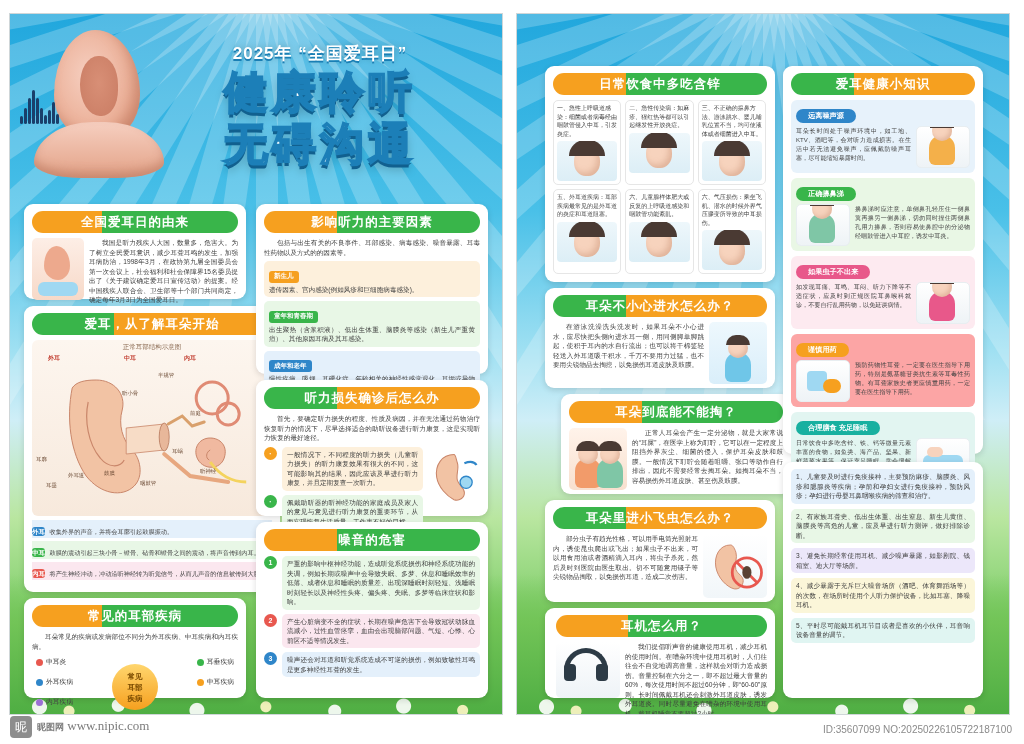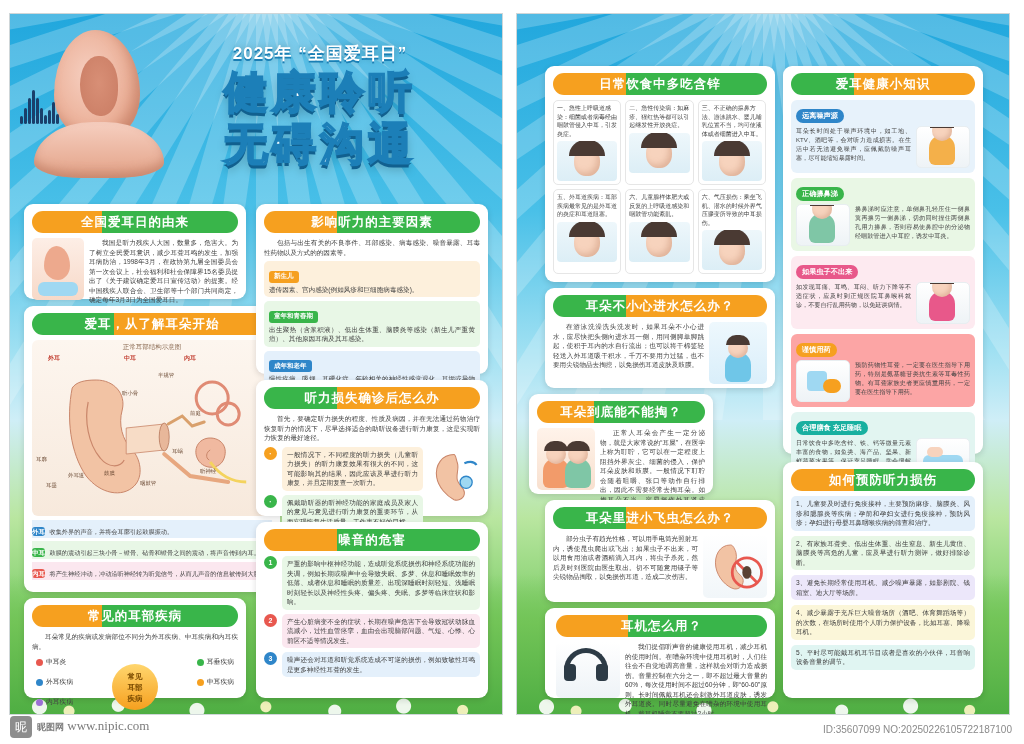--- a/index.html
+++ b/index.html
@@ -186,21 +186,21 @@
   .face:before{
     content:"";position:absolute;left:-5px;top:-6px;width:36px;height:16px;
     border-radius:18px 18px 0 0;background:#4a3a33;
   }
 
   .kbox{
     border-radius:6px;padding:4px 5px 5px 5px;margin-bottom:5px;box-sizing:border-box;
   }
   .kbox .kh{
     display:inline-block;font-size:7.2px;font-weight:bold;color:#fff;
-    padding:2px 6px;border-radius:8px;margin-bottom:3px;
+    padding:2px 12px;border-radius:8px;margin-bottom:3px;
   }
   .kb-blue{background:#e7f2fb;}     .kh-blue{background:#2f86c9;}
   .kb-green{background:#e9f7e5;}    .kh-green{background:#39b54a;}
   .kb-pink{background:#fdeaf0;}     .kh-pink{background:#e8588a;}
   .kb-orange{background:#fca5a5;}   .kh-orange{background:#f6a01f;}
   .kb-teal{background:#e2f5f1;}     .kh-teal{background:#18b0a0;}
   .kbody{display:flex;gap:5px;}
   .kbody .kt{flex:1;font-size:6.1px;line-height:9px;color:#444;text-align:justify;}
   .kbody .kic{
     flex:0 0 52px;height:40px;border-radius:5px;
@@ -528,21 +528,21 @@
     <div class="card" style="left:28px;top:274px;width:230px;height:100px;">
       <div class="sec-head green">耳朵不小心进水怎么办？</div>
       <div style="display:flex;gap:5px;">
         <p class="p ind" style="flex:1;">在游泳洗澡洗头洗发时，如果耳朵不小心进水，应尽快把头侧向进水耳一侧，用同侧脚单脚跳起，使积于耳内的水自行流出；也可以将干棉签轻轻送入外耳道吸干积水，千万不要用力过猛，也不要用尖锐物品去掏挖，以免损伤耳道皮肤及鼓膜。</p>
         <div style="flex:0 0 58px;height:62px;border-radius:5px;background:linear-gradient(180deg,#eef8fd,#d9eefa);position:relative;">
           <div class="kid" style="left:16px;"></div>
         </div>
       </div>
     </div>
 
-    <div class="card" style="left:12px;top:380px;width:184px;height:100px;">
+    <div class="card" style="left:44px;top:380px;width:230px;height:100px;">
       <div class="sec-head">耳朵到底能不能掏？</div>
       <div style="display:flex;gap:5px;">
         <div style="flex:0 0 58px;height:62px;border-radius:5px;background:linear-gradient(180deg,#fff3ea,#f8e0cf);position:relative;">
           <div class="kid" style="left:6px;background:#f29b6a;"></div>
           <div class="kid" style="left:28px;background:#7fc6a6;"></div>
         </div>
         <p class="p ind" style="flex:1;">正常人耳朵会产生一定分泌物，就是大家常说的“耳屎”，在医学上称为耵聍，它可以在一定程度上阻挡外界灰尘、细菌的侵入，保护耳朵皮肤和鼓膜。一般情况下耵聍会随着咀嚼、张口等动作自行排出，因此不需要经常去掏耳朵。如掏耳朵不当，容易损伤外耳道皮肤、甚至伤及鼓膜。</p>
       </div>
     </div>
 
@@ -625,21 +625,20 @@
           <div class="kt">日常饮食中多吃含锌、铁、钙等微量元素丰富的食物，如鱼类、海产品、坚果、新鲜蔬菜水果等，保证充足睡眠，学会缓解压力，有助于保护听力健康。</div>
           <div class="kic">
             <div style="position:absolute;left:6px;top:16px;width:40px;height:16px;border-radius:6px;background:#9fd8f2;"></div>
             <div style="position:absolute;left:10px;top:8px;width:16px;height:10px;border-radius:5px;background:#f7d3bd;"></div>
           </div>
         </div>
       </div>
     </div>
 
     <div class="card" style="left:266px;top:448px;width:200px;height:236px;">
-      <div class="sec-head">如何预防听力损伤</div>
       <div class="rowbox bg-b" style="margin-bottom:5px;">
         <p class="p" style="margin:0;">1、儿童要及时进行免疫接种，主要预防麻疹、脑膜炎、风疹和腮腺炎等疾病；孕前和孕妇女进行免疫接种，预防风疹；孕妇进行母婴耳鼻咽喉疾病的筛查和治疗。</p>
       </div>
       <div class="rowbox bg-g" style="margin-bottom:5px;">
         <p class="p" style="margin:0;">2、有家族耳聋史、低出生体重、出生窒息、新生儿黄疸、脑膜炎等高危的儿童，应及早进行听力测评，做好排除诊断。</p>
       </div>
       <div class="rowbox bg-v" style="margin-bottom:5px;">
         <p class="p" style="margin:0;">3、避免长期经常使用耳机、减少噪声暴露，如影剧院、钱箱室、迪大厅等场所。</p>
       </div>
       <div class="rowbox bg-y" style="margin-bottom:5px;">

